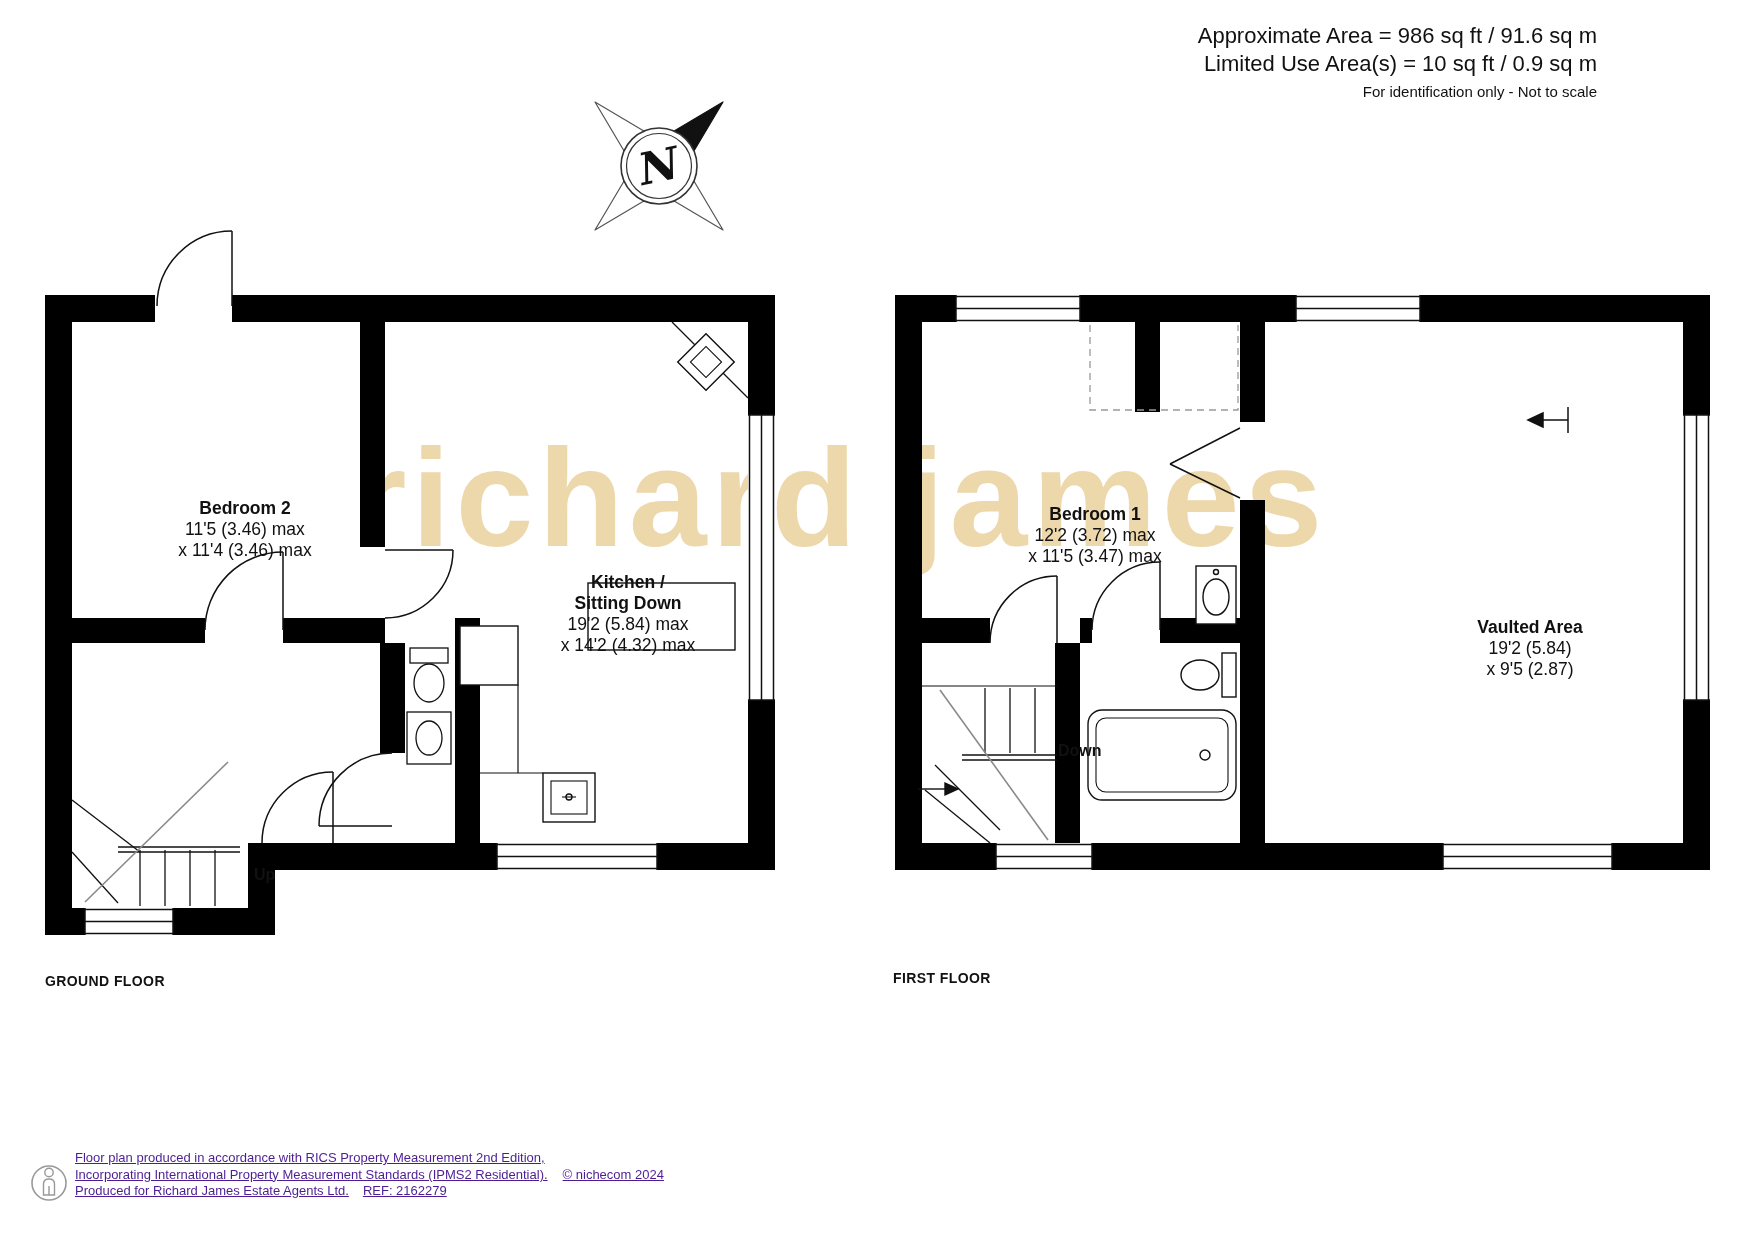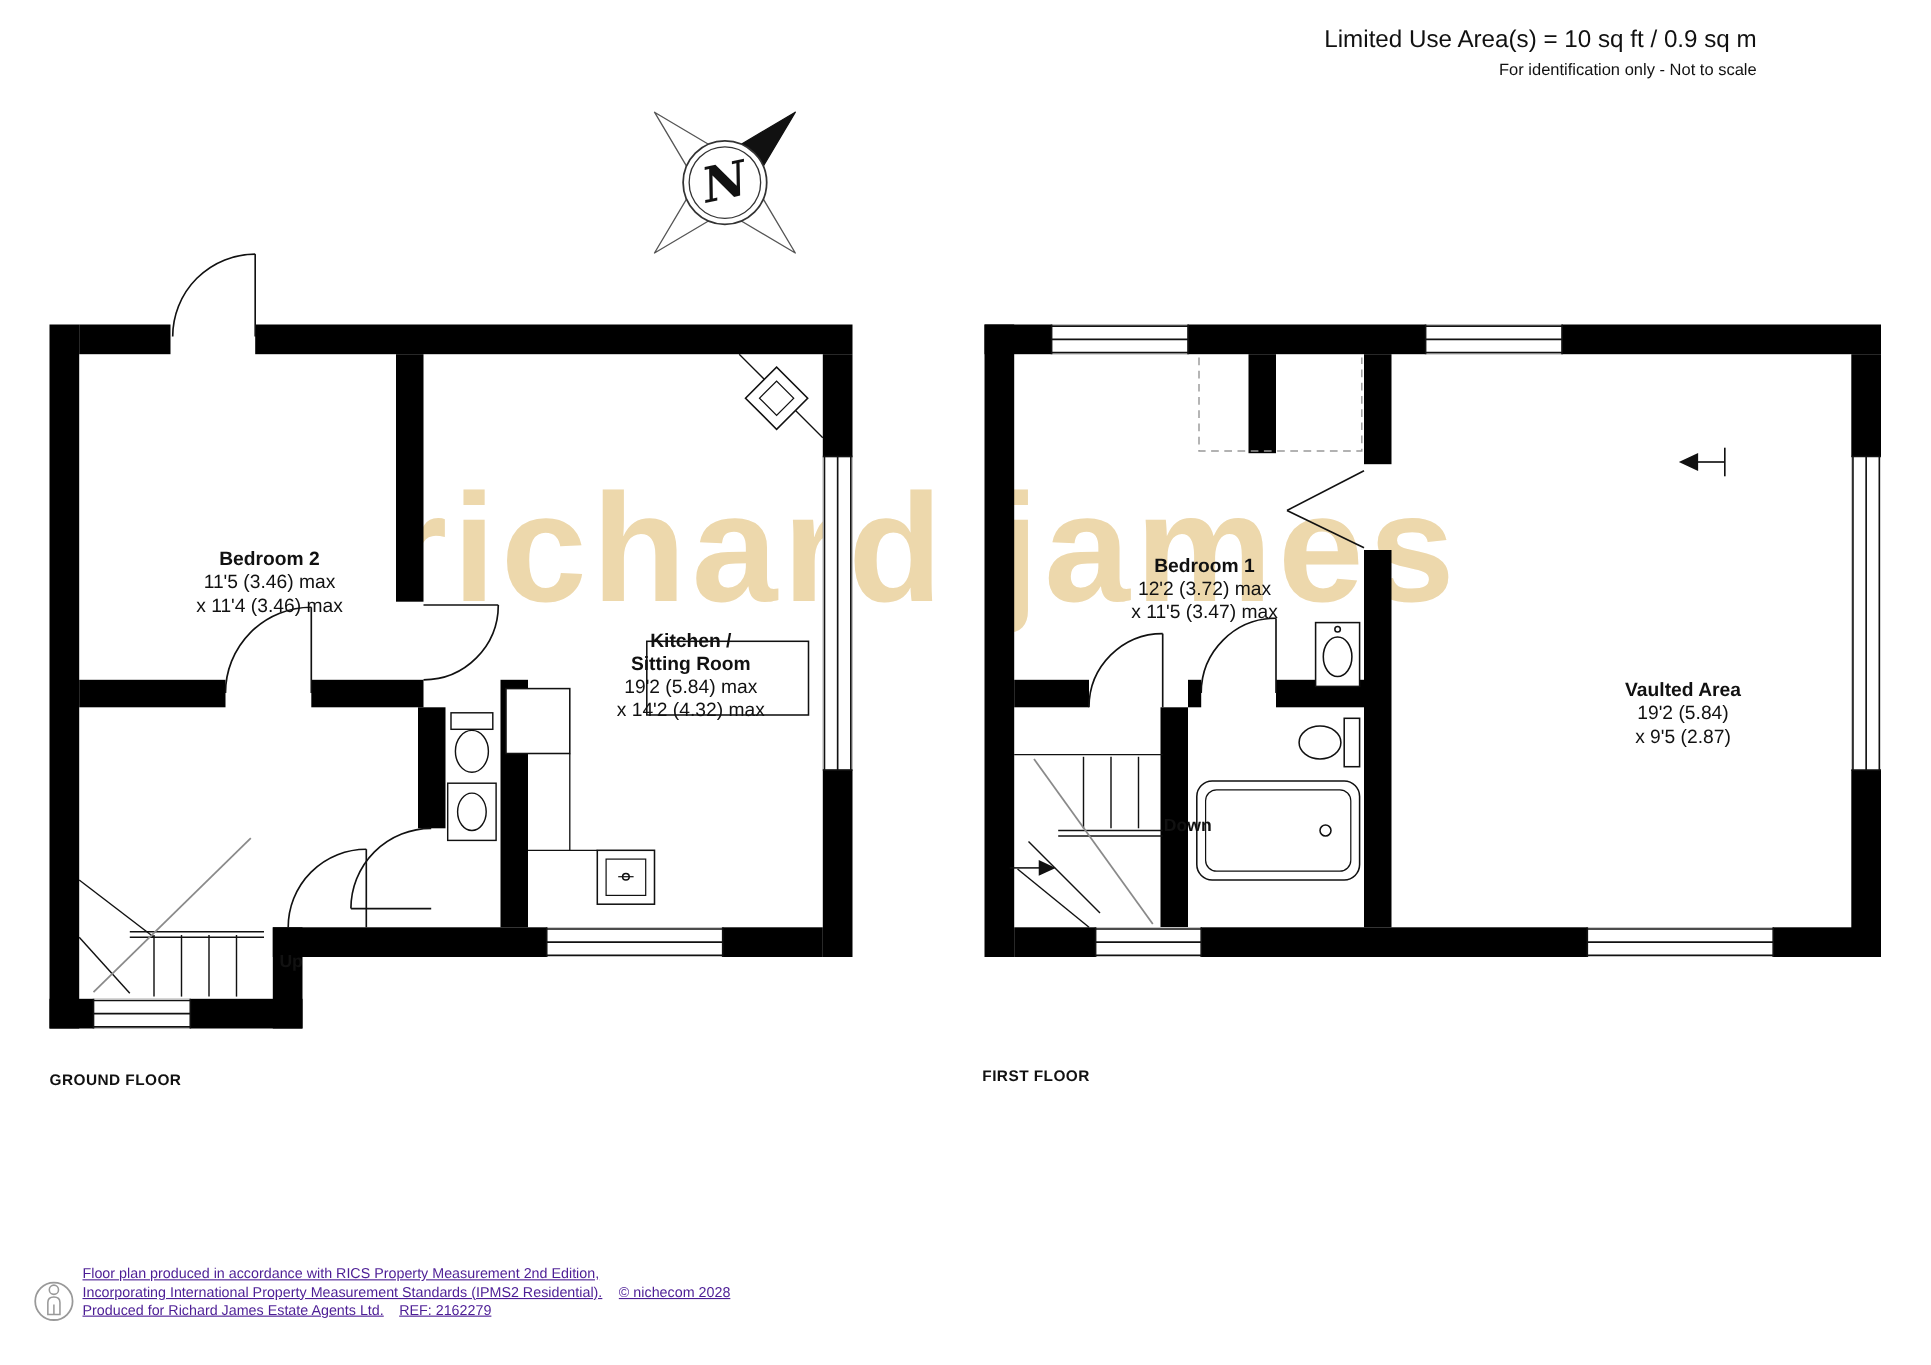--- a/index.html
+++ b/index.html
@@ -282,33 +282,34 @@
 
     <g fill="none" stroke="#999">
       <circle cx="49" cy="1183" r="17" stroke-width="1.6"></circle>
       <circle cx="49" cy="1172.5" r="4.2" stroke-width="1.4"></circle>
       <path d="M43.5,1195 V1184 Q43.5,1179 49,1179 Q54.5,1179 54.5,1184 V1195 Z" stroke-width="1.4"></path>
       <line x1="49" y1="1195" x2="49" y2="1186" stroke-width="1.4"></line>
     </g>
   </svg>
 
   <div class="area-block">
+    <div>Approximate Area = 986 sq ft / 91.6 sq m</div>
     <div>Limited Use Area(s) = 10 sq ft / 0.9 sq m</div>
     <div class="disclaimer">For identification only - Not to scale</div>
   </div>
 
   <div class="room-label" style="left:245px;top:498px;">
     <div class="room-name">Bedroom 2</div>
     <div>11'5 (3.46) max</div>
     <div>x 11'4 (3.46) max</div>
   </div>
 
   <div class="room-label" style="left:628px;top:572px;">
     <div class="room-name">Kitchen /</div>
-    <div class="room-name">Sitting Room</div>
+    <div class="room-name">Sitting Down</div>
     <div>19'2 (5.84) max</div>
     <div>x 14'2 (4.32) max</div>
   </div>
 
   <div class="room-label" style="left:1095px;top:504px;">
     <div class="room-name">Bedroom 1</div>
     <div>12'2 (3.72) max</div>
     <div>x 11'5 (3.47) max</div>
   </div>
 
@@ -319,17 +320,17 @@
   </div>
 
   <div class="stair-label" style="left:216px;top:866px;padding-left:38px;">Up</div>
   <div class="stair-label" style="left:1058px;top:742px;">Down</div>
 
   <div class="floor-title" style="left:45px;top:973px;">GROUND FLOOR</div>
   <div class="floor-title" style="left:893px;top:970px;">FIRST FLOOR</div>
 
   <div class="footer">
     <div>Floor plan produced in accordance with RICS Property Measurement 2nd Edition,</div>
-    <div><span>Incorporating International Property Measurement Standards (IPMS2 Residential).</span><span class="copyright">© nichecom 2028</span></div>
+    <div><span>Incorporating International Property Measurement Standards (IPMS2 Residential).</span><span class="copyright">© nichecom 2024</span></div>
     <div><span>Produced for Richard James Estate Agents Ltd.</span><span class="ref">REF: 2162279</span></div>
   </div>
 
 </div>
 
 </body></html>

